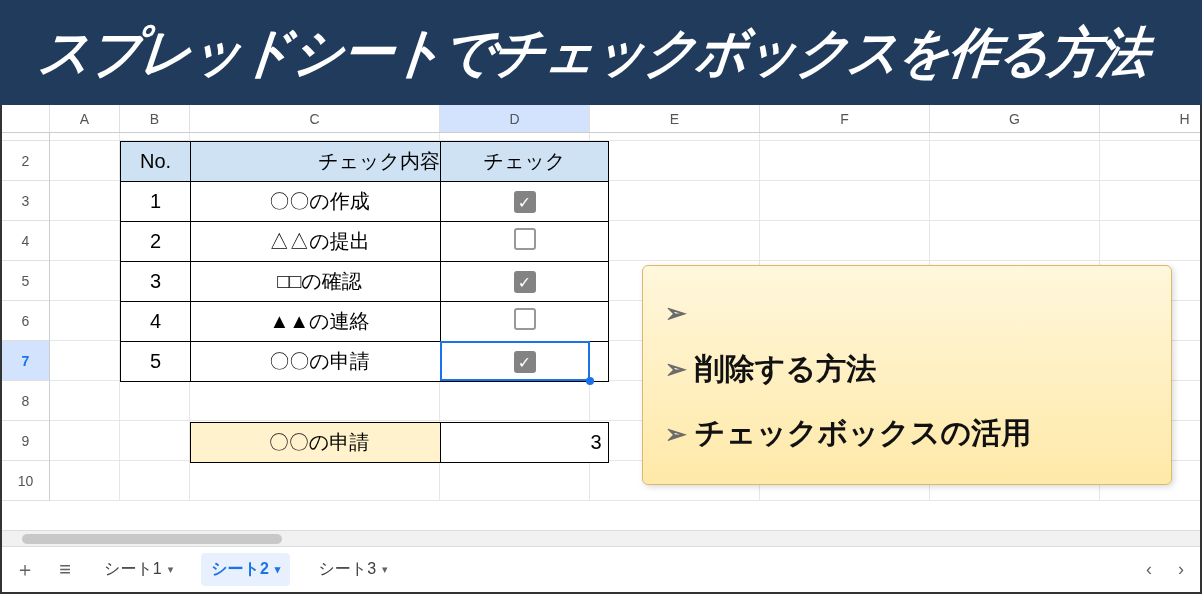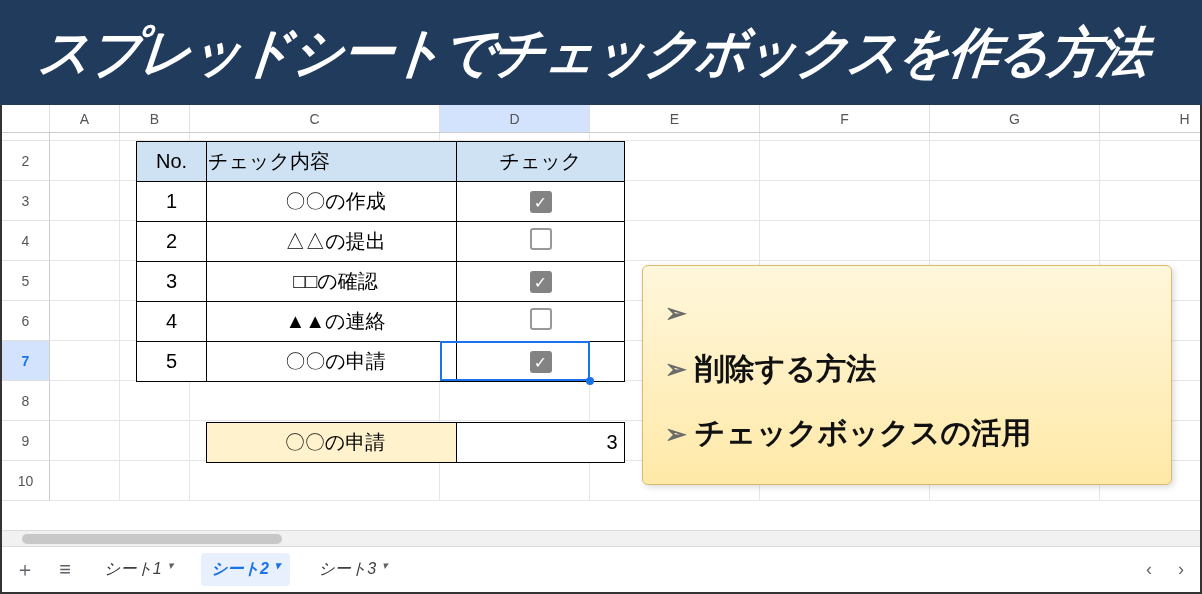--- a/index.html
+++ b/index.html
@@ -75,35 +75,34 @@
   }
 
   
   .content-table {
     position:absolute;
     left: 118px; 
     top: 36px;   
   }
   table.tbl {
     border-collapse: collapse;
-    margin-left: 16px;
   }
   table.tbl td, table.tbl th {
     border: 1px solid #000;
     height: 40px;
     font-size: 20px;
     text-align: center;
     vertical-align: middle;
     background:#fff;
   }
   table.tbl th { font-weight: normal; background:#cfe2f3; }
   .col-no  { width: 70px; }
   .col-body{ width: 250px; text-align:left; padding-left:8px; }
   .col-chk { width: 168px; }
-  table.tbl th.col-body { text-align:left; padding-left:1px; }
+  table.tbl th.col-body { text-align:right; padding-left:1px; }
 
   
   .sum-label { background:#fff2cc !important; }
   .sum-val   { text-align:right !important; padding-right:6px; }
 
   
   .cb {
     display:inline-flex; width:22px; height:22px; border-radius:3px;
     align-items:center; justify-content:center; font-size:16px; color:#fff;
   }
@@ -158,25 +157,24 @@
     gap: 18px;
     background:#fff;
     border-top:1px solid #dadce0;
     font-size:16px;
     color:#3c4043;
   }
   .tabbar .ic {
     width:22px; text-align:center; color:#5f6368; font-size:20px; cursor:pointer;
   }
   .tab {
-    display:flex; align-items:flex-start; gap:6px;
+    display:flex; align-items:center; gap:6px;
     padding: 6px 10px;
     cursor:pointer;
     border-radius:4px;
-    font-style:italic;
   }
   .tab.active { color:#1a73e8; background:#e8f0fe; font-weight:600; }
   .tab .dd { font-size:11px; color:#5f6368; }
   .tab.active .dd { color:#1a73e8; }
   .tabbar .spacer { flex:1; }
   .tabbar .nav { color:#5f6368; font-size:18px; cursor:pointer; padding:0 4px; }
 </style>
 </head>
 <body>
 

